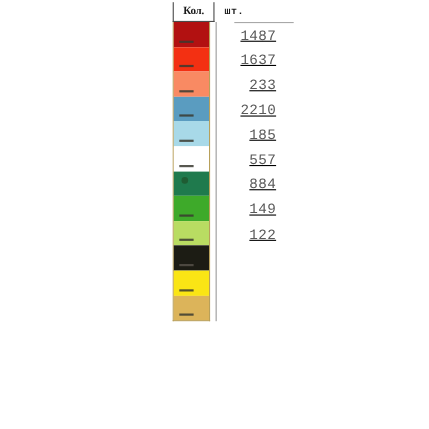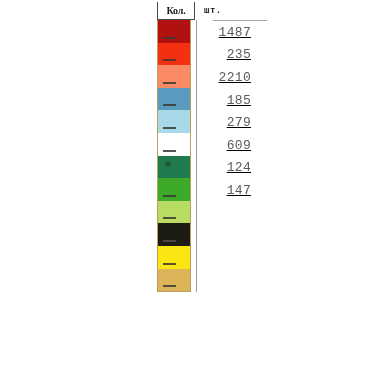--- a/index.html
+++ b/index.html
@@ -190,24 +190,25 @@
           <span class="swatch-mark"></span>
         </div>
       </div>
 
     <div class="divider"></div>
 
     <div class="values-column">
       <div class="values-top-rule"></div>
       <div id="values-list" style="display:flex;flex-direction:column;text-decoration:underline;">
           <div class="value-cell">1487</div>
-          <div class="value-cell">235</div>
+          <div class="value-cell">1637</div>
+          <div class="value-cell">233</div>
           <div class="value-cell">2210</div>
           <div class="value-cell">185</div>
-          <div class="value-cell">279</div>
-          <div class="value-cell">609</div>
-          <div class="value-cell">124</div>
-          <div class="value-cell">147</div>
+          <div class="value-cell">557</div>
+          <div class="value-cell">884</div>
+          <div class="value-cell">149</div>
+          <div class="value-cell">122</div>
         </div>
     </div>
 
   </div>
 </div>
 
 </body></html>

